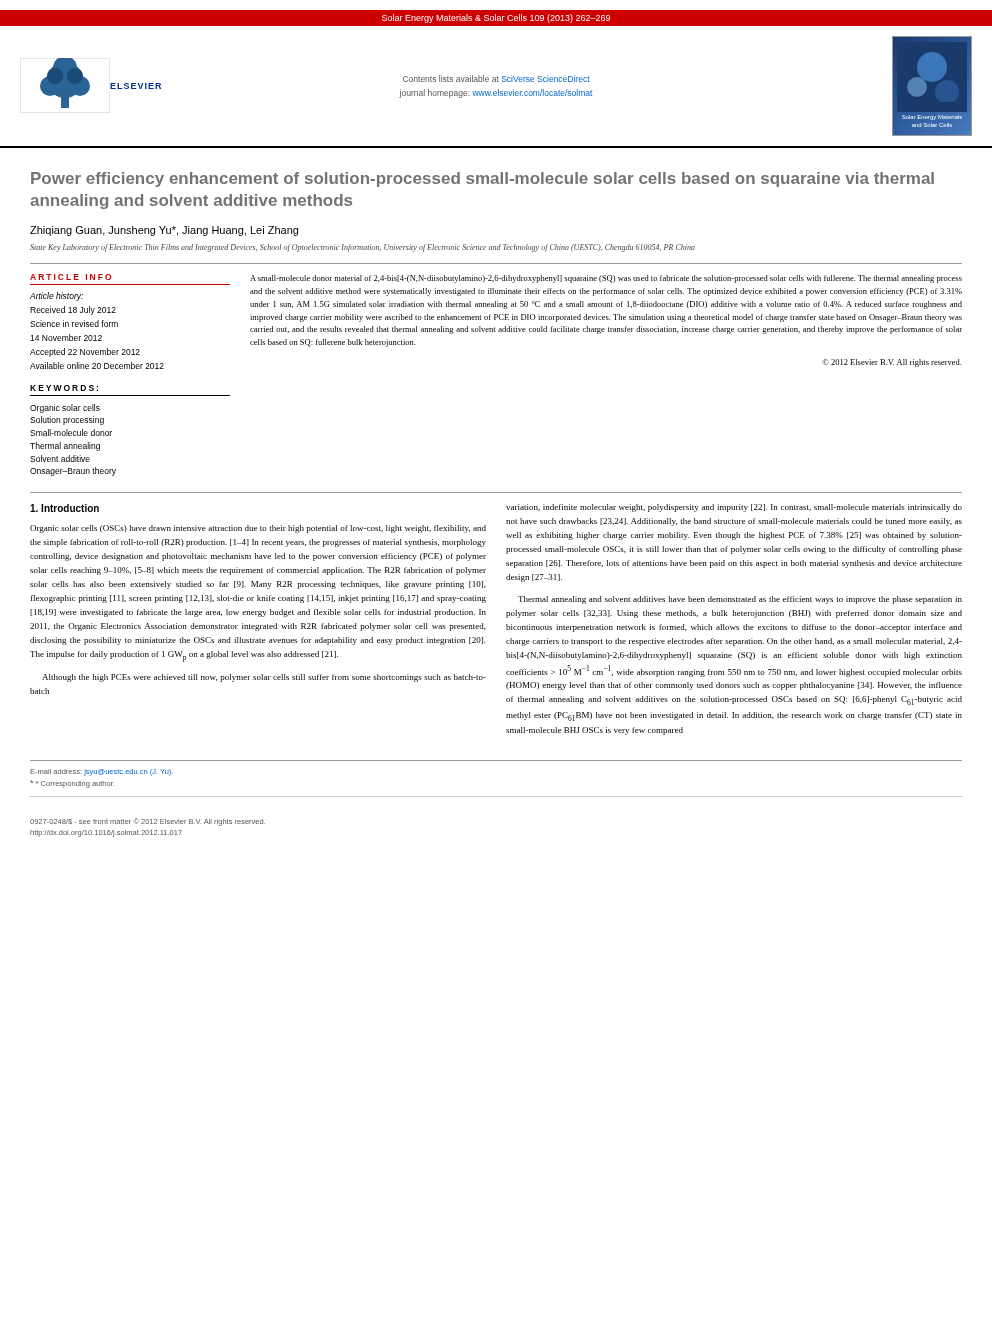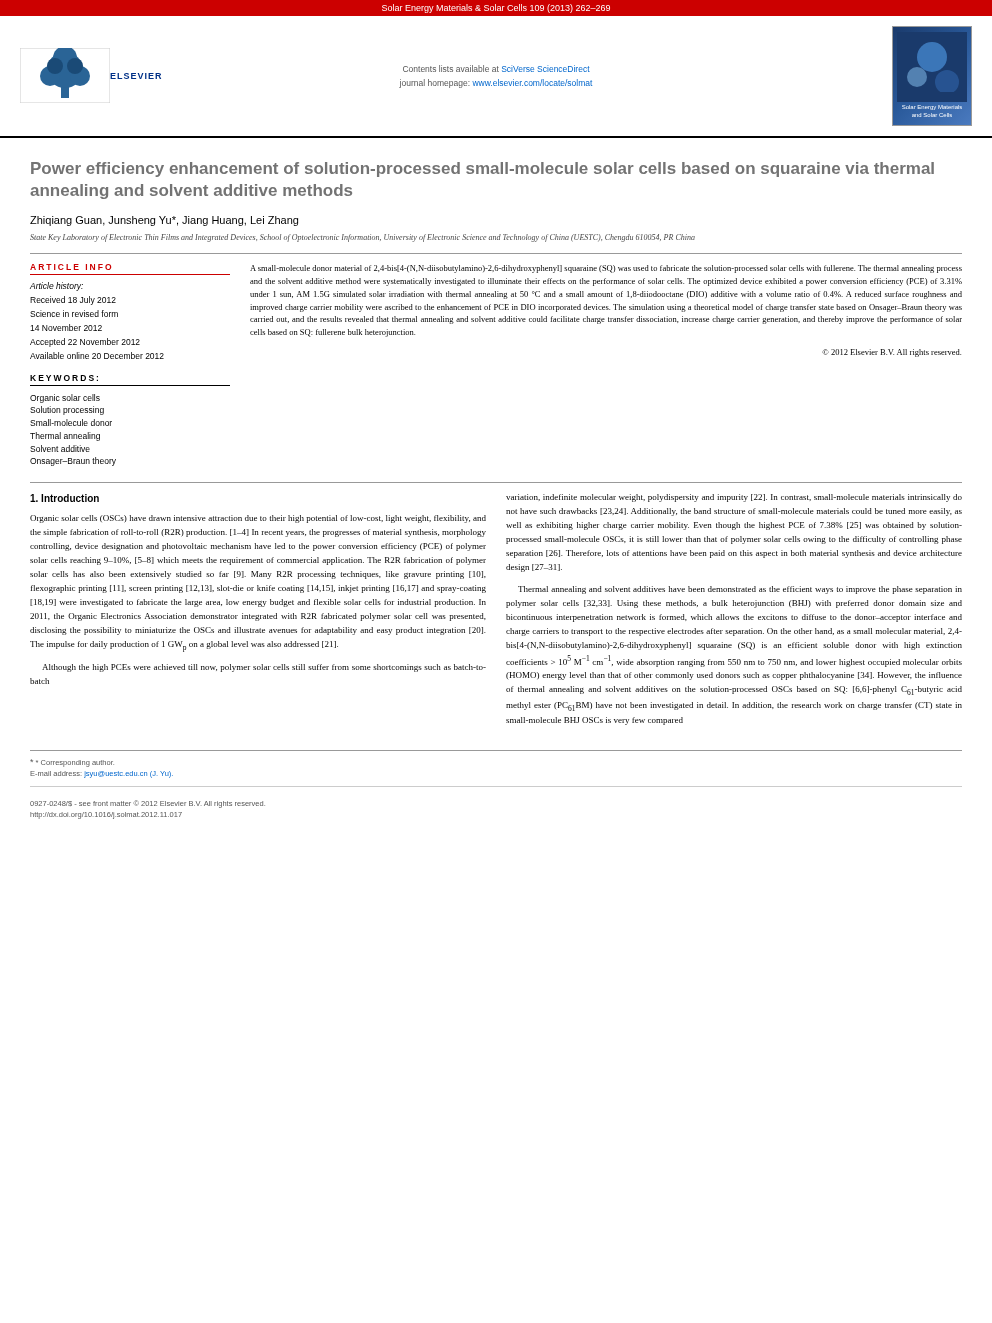--- a/index.html
+++ b/index.html
@@ -13,20 +13,21 @@
     }
 
     
     .journal-bar {
       background: #c00;
       color: #fff;
       text-align: center;
       font-size: 9px;
       padding: 3px 0;
       font-family: Arial, sans-serif;
+      margin-top: 10px;
     }
 
     
     .header-section {
       display: flex;
       align-items: center;
       padding: 10px 20px;
       border-bottom: 2px solid #000;
     }
     .header-left {
@@ -378,26 +379,26 @@
     </div>
 
     <div class="body-col">
       <p class="body-para" style="text-indent:0;">variation, indefinite molecular weight, polydispersity and impurity [22]. In contrast, small-molecule materials intrinsically do not have such drawbacks [23,24]. Additionally, the band structure of small-molecule materials could be tuned more easily, as well as exhibiting higher charge carrier mobility. Even though the highest PCE of 7.38% [25] was obtained by solution-processed small-molecule OSCs, it is still lower than that of polymer solar cells owing to the difficulty of controlling phase separation [26]. Therefore, lots of attentions have been paid on this aspect in both material synthesis and device architecture design [27–31].</p>
       <p class="body-para">Thermal annealing and solvent additives have been demonstrated as the efficient ways to improve the phase separation in polymer solar cells [32,33]. Using these methods, a bulk heterojunction (BHJ) with preferred donor domain size and bicontinuous interpenetration network is formed, which allows the excitons to diffuse to the donor–acceptor interface and charge carriers to transport to the respective electrodes after separation. On the other hand, as a small molecular material, 2,4-bis[4-(N,N-diisobutylamino)-2,6-dihydroxyphenyl] squaraine (SQ) is an efficient soluble donor with high extinction coefficients &gt; 10<sup>5</sup> M<sup>−1</sup> cm<sup>−1</sup>, wide absorption ranging from 550 nm to 750 nm, and lower highest occupied molecular orbits (HOMO) energy level than that of other commonly used donors such as copper phthalocyanine [34]. However, the influence of thermal annealing and solvent additives on the solution-processed OSCs based on SQ: [6,6]-phenyl C<sub>61</sub>-butyric acid methyl ester (PC<sub>61</sub>BM) have not been investigated in detail. In addition, the research work on charge transfer (CT) state in small-molecule BHJ OSCs is very few compared</p>
     </div>
   </div>
 
   <div class="footer-section">
     <div class="footnote-line">
+      <span>E-mail address:</span>
+      <span class="ref-link">jsyu@uestc.edu.cn (J. Yu).</span>
+    </div>
+    <div class="footnote-line">
       <span class="footnote-star">*</span>
       <span>* Corresponding author.</span>
     </div>
-    <div class="footnote-line">
-      <span>E-mail address:</span>
-      <span class="ref-link">jsyu@uestc.edu.cn (J. Yu).</span>
-    </div>
-    <div style="margin-top:8px;border-top:1px solid #ccc;padding-top:12px;">
+    <div style="margin-top:8px;border-top:1px solid #ccc;padding-top:20px;">
       <div class="footnote-line">0927-0248/$ - see front matter © 2012 Elsevier B.V. All rights reserved.</div>
       <div class="footnote-line">http://dx.doi.org/10.1016/j.solmat.2012.11.017</div>
     </div>
   </div>
 
 </div>
 
 </body></html>

